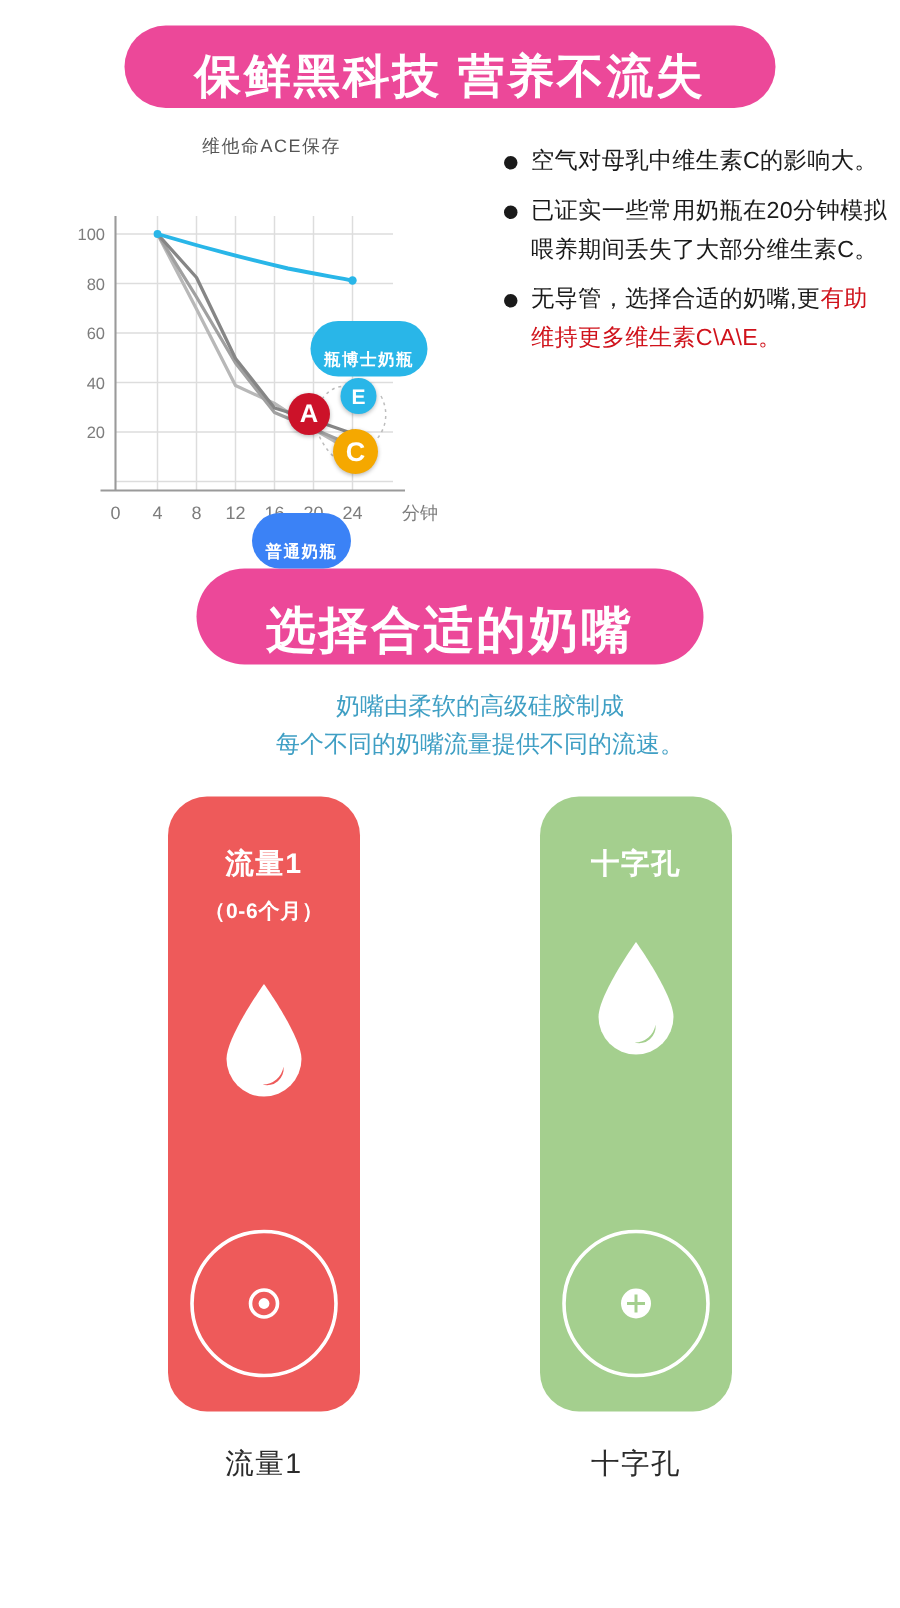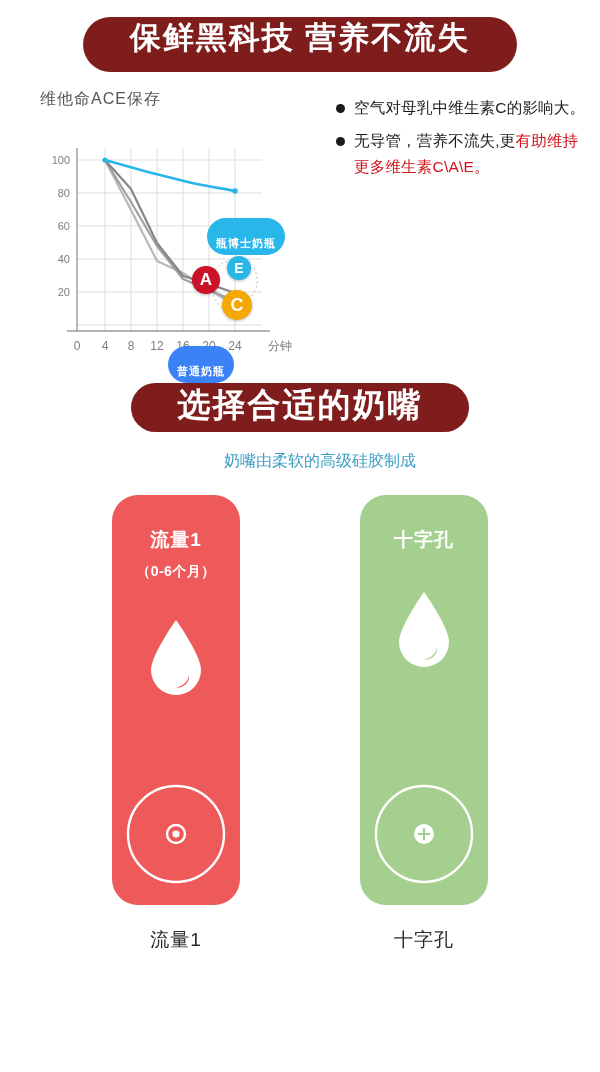--- a/index.html
+++ b/index.html
@@ -11,55 +11,56 @@
     width: 600px;
     height: 1072px;
     font-family: "Liberation Sans", "DejaVu Sans", sans-serif;
     overflow: hidden;
     position: relative;
   }
 
   
   .banner {
     margin: 0 auto;
-    background: #7f1d1d;
+    background: #ec4899;
     border-radius: 999px;
     display: flex;
-    align-items: flex-start;
+    align-items: flex-end;
     justify-content: center;
     color: #ffffff;
     font-weight: bold;
     letter-spacing: 2px;
   }
   #banner-top {
     margin-top: 17px;
     width: 434px;
     height: 55px;
     font-size: 31px;
   }
   #banner-nipple {
     margin-top: 20px;
     width: 338px;
-    height: 49px;
+    height: 64px;
     font-size: 33px;
   }
 
   
   .info-row {
     display: flex;
     margin-top: 17px;
     padding-left: 22px;
     padding-right: 8px;
   }
   .chart-block { width: 300px; flex: 0 0 300px; }
   .chart-title {
-    font-size: 16px;
+    font-size: 12px;
     color: #555555;
     margin: 0 0 8px 18px;
     letter-spacing: 1px;
+    text-align: center;
   }
   .chart-wrap { position: relative; width: 295px; height: 245px; text-align: right; }
   .chart-wrap svg { display: block; }
 
   .pill {
     position: absolute;
     border-radius: 999px;
     color: #ffffff;
     font-size: 11px;
     font-weight: bold;
@@ -248,31 +249,36 @@
     </div>
   </div>
 
   <div class="bullets">
     <div class="bullet">
       <span class="bullet-dot"></span>
       <span class="bullet-text">空气对母乳中维生素C的影响大。</span>
     </div>
     <div class="bullet">
       <span class="bullet-dot"></span>
-      <span class="bullet-text"><span>无导管，营养不流失,</span><span>更</span><span class="hl-red">有助维持更多维生素C\A\E。</span></span>
+      <span class="bullet-text">已证实一些常用奶瓶在20分钟模拟喂养期间丢失了大部分维生素C。</span>
+    </div>
+    <div class="bullet">
+      <span class="bullet-dot"></span>
+      <span class="bullet-text"><span>无导管，选择合适的奶嘴,</span><span>更</span><span class="hl-red">有助维持更多维生素C\A\E。</span></span>
     </div>
   </div>
 </div>
 
 <div class="banner" id="banner-nipple">
   <span>选择合适的奶嘴</span>
 </div>
 
 <div class="nipple-sub">
   <div>奶嘴由柔软的高级硅胶制成</div>
+  <div>每个不同的奶嘴流量提供不同的流速。</div>
 </div>
 
 <div class="cards">
 
   <div class="card-col">
     <div class="card card-red">
       <div class="card-title">流量1</div>
       <div class="card-sub">（0-6个月）</div>
 
       <div class="drop-wrap">

